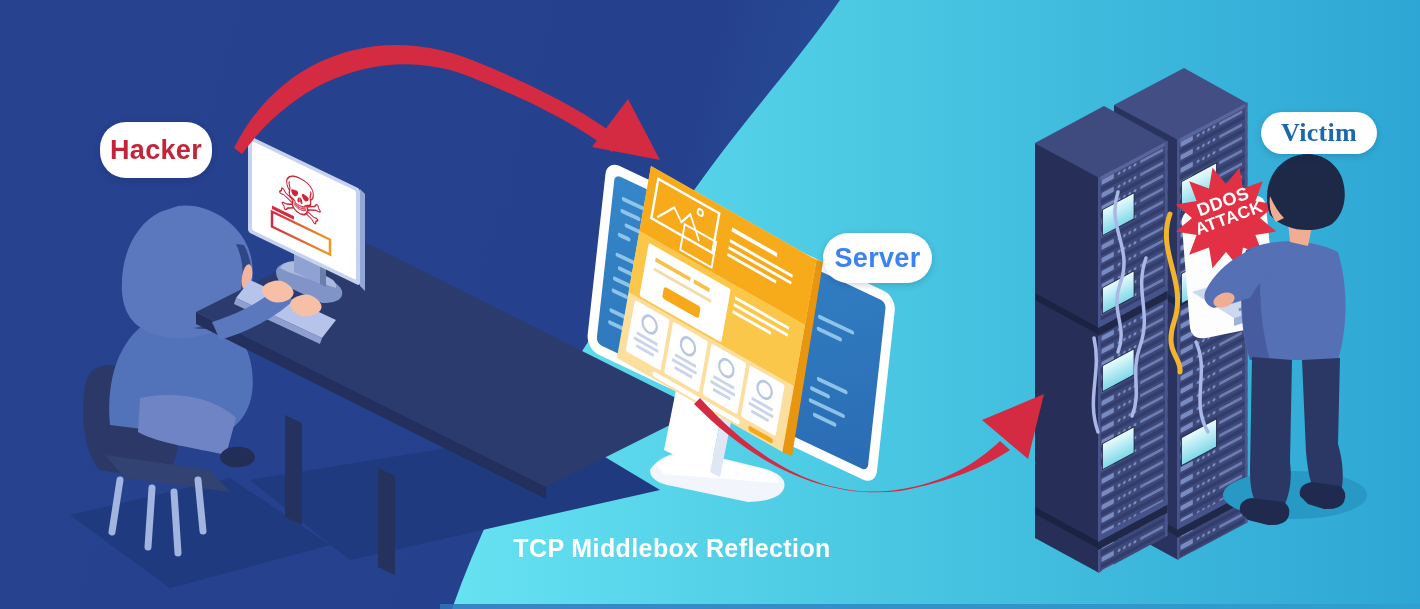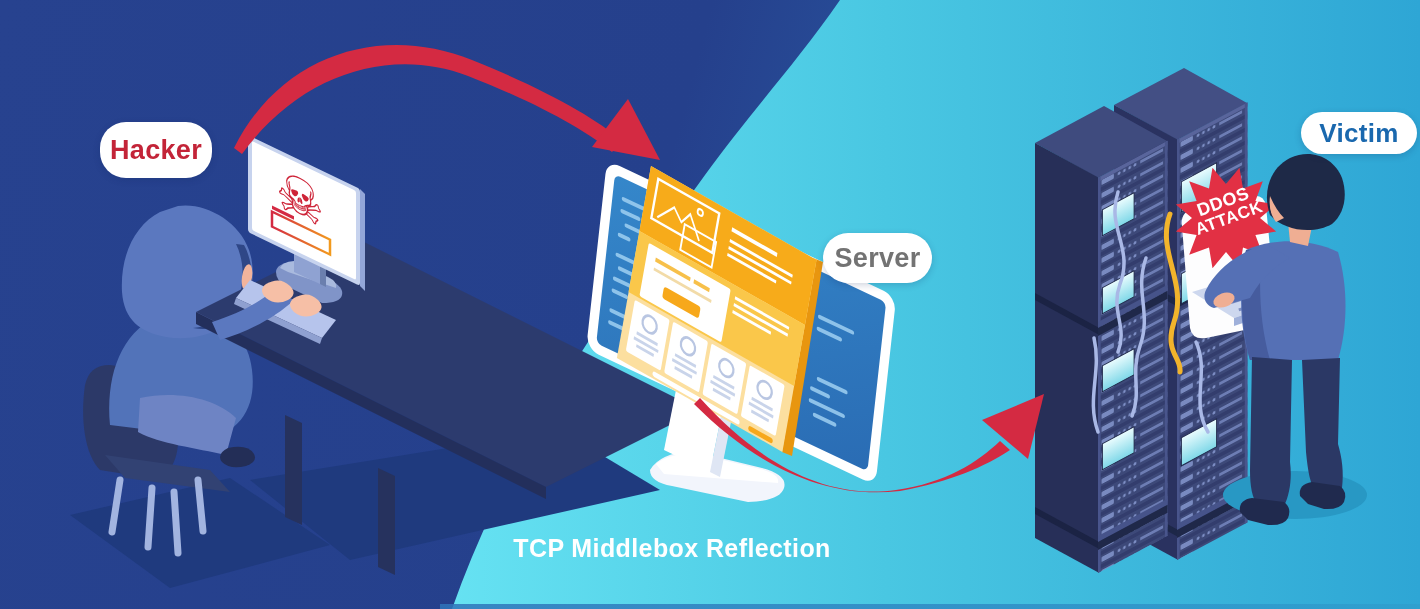--- a/index.html
+++ b/index.html
@@ -8,22 +8,22 @@
     font-family:"Liberation Sans", sans-serif;
     background:linear-gradient(105deg,#27428f 0%,#25408c 45%,#2b5fa9 72%,#2f93c9 92%,#31a5d6 100%);
   }
   .stage svg{position:absolute;left:0;top:0;}
   .pill{
     position:absolute;display:flex;align-items:center;justify-content:center;
     background:#ffffff;border-radius:26px;font-weight:bold;
     box-shadow:0 2px 7px rgba(15,35,90,.20);letter-spacing:.3px;
   }
   .pill-hacker{left:100px;top:122px;width:112px;height:56px;color:#c32438;font-size:27px;}
-  .pill-server{left:823px;top:233px;width:109px;height:50px;color:#737373;font-size:27px;}
-  .pill-victim{left:1301px;top:112px;width:116px;height:42px;color:#1a68ae;font-size:26px;border-radius:21px;}
+  .pill-server{left:823px;top:233px;width:109px;height:50px;color:#3b82f6;font-size:27px;}
+  .pill-victim{left:1261px;top:112px;width:116px;height:42px;color:#1a68ae;font-size:26px;border-radius:21px;font-family:Liberation Serif, serif;}
   .caption{
     position:absolute;left:412px;top:534px;width:520px;text-align:center;
     color:#ffffff;font-size:25px;font-weight:bold;letter-spacing:.4px;
   }
   .burst-text{
     position:absolute;left:1170px;top:192px;width:112px;
     transform:rotate(-20deg);transform-origin:50% 50%;
     color:#ffffff;font-weight:bold;text-align:center;line-height:1.02;
     letter-spacing:.5px;
   }

